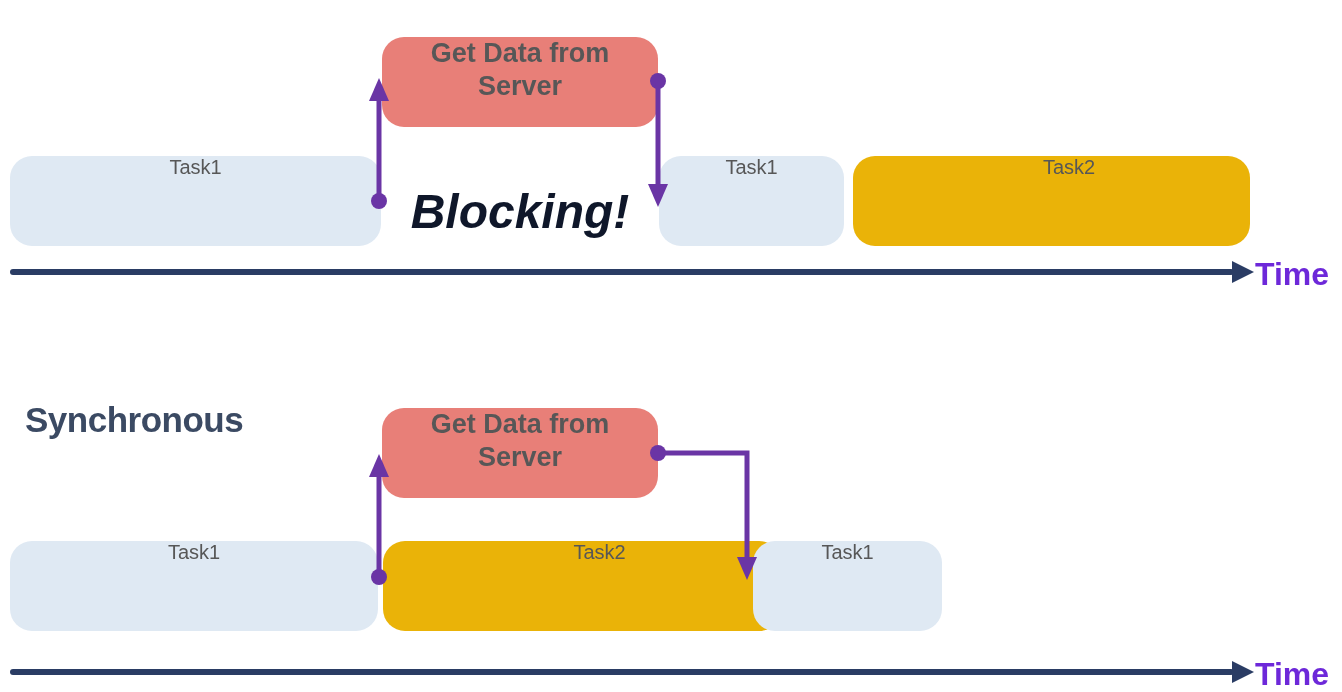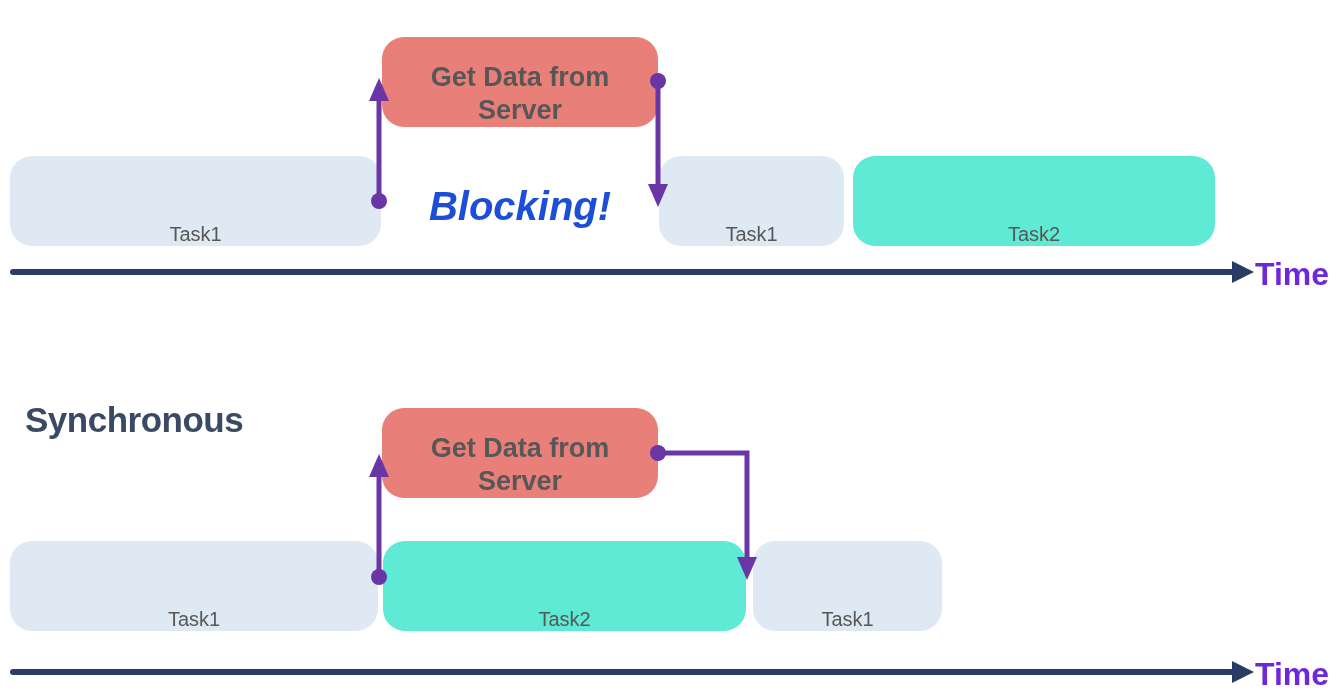--- a/index.html
+++ b/index.html
@@ -10,36 +10,36 @@
     font-family:"Liberation Sans","DejaVu Sans",sans-serif;
     overflow:hidden;
   }
   .section-title{
     position:absolute;
     font-size:35px;font-weight:bold;color:#3b4a63;letter-spacing:-0.5px;
   }
   .box{
     position:absolute;
     border-radius:22px;
-    display:flex;align-items:flex-end;justify-content:center;
+    display:flex;align-items:flex-start;justify-content:center;
     text-align:center;
   }
   .box .box-label{
     font-size:20px;font-weight:normal;color:#575757;
   }
   .box.blue{background:#dfe9f3;}
-  .box.yellow{background:#5eead4;}
+  .box.yellow{background:#eab308;padding-left:35px;}
   .box.server{background:#e87f78;}
   .box.server .server-label{
     font-size:27px;font-weight:bold;color:#575757;line-height:33px;
     max-width:220px;
   }
   .blocking{
     position:absolute;
-    font-size:40px;font-weight:bold;font-style:italic;color:#1d4ed8;
+    font-size:48px;font-weight:bold;font-style:italic;color:#0f172a;
     text-align:center;
   }
   .axis-line{
     position:absolute;height:6px;background:#2a3c64;border-radius:3px;
   }
   .axis-head{
     position:absolute;width:0;height:0;
     border-left:22px solid #2a3c64;
     border-top:11px solid transparent;
     border-bottom:11px solid transparent;

